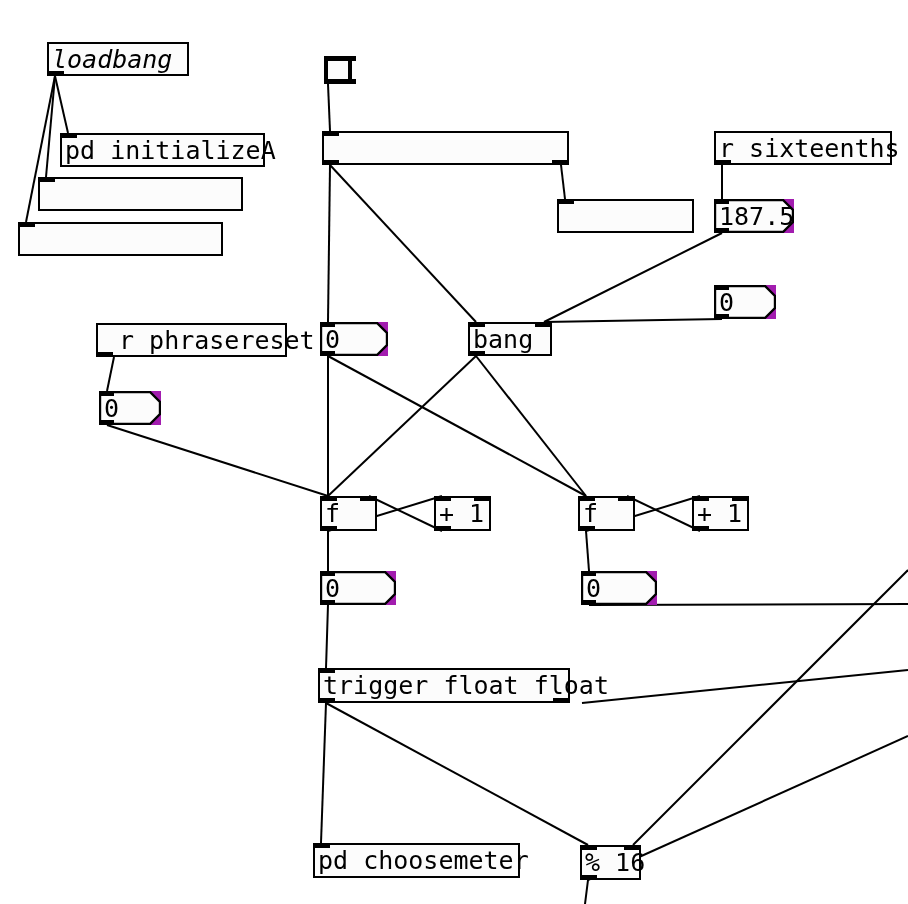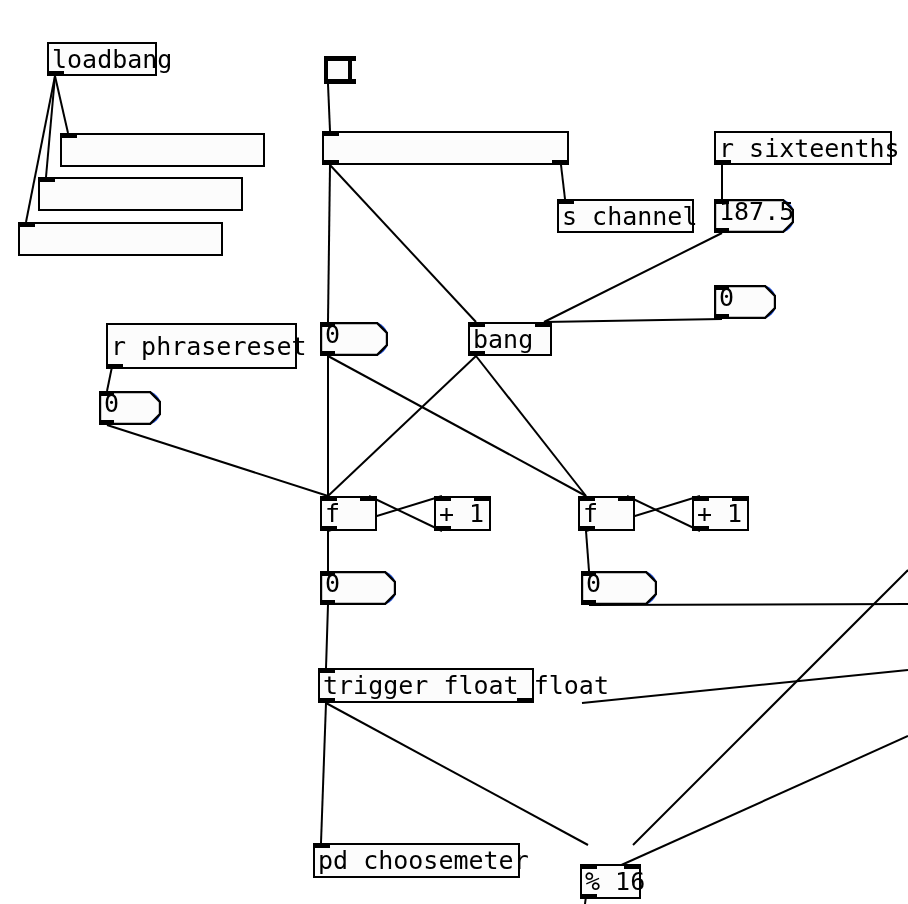--- a/index.html
+++ b/index.html
@@ -39,26 +39,25 @@
     font-size: 25px;
     line-height: 25px;
     color: #000;
     padding: 0 2px 0 3px;
     letter-spacing: 0px;
   }
   
   .pdnum {
     position: absolute;
     box-sizing: border-box;
-    background: #1d4ed8;
+    background: #a21caf;
     z-index: 2;
     display: flex;
-    align-items: flex-start;
+    align-items: center;
     white-space: pre;
-    border-radius: 15px;
   }
   .pdnum .numshape {
     position: absolute;
     left: 0; top: 0;
     width: 100%; height: 100%;
     z-index: 0;
   }
   .pdnum .lbl {
     position: relative;
     z-index: 1;
@@ -119,52 +118,52 @@
       <line x1="328" y1="605" x2="326" y2="668" stroke="#000000" stroke-width="2"></line>
       <line x1="589" y1="605" x2="908" y2="604" stroke="#000000" stroke-width="2"></line>
       <line x1="582" y1="703" x2="908" y2="670" stroke="#000000" stroke-width="2"></line>
       <line x1="326" y1="703" x2="321" y2="843" stroke="#000000" stroke-width="2"></line>
       <line x1="326" y1="703" x2="588" y2="845" stroke="#000000" stroke-width="2"></line>
       <line x1="908" y1="736" x2="588" y2="880" stroke="#000000" stroke-width="2"></line>
       <line x1="908" y1="570" x2="633" y2="845" stroke="#000000" stroke-width="2"></line>
       <line x1="588" y1="880" x2="585" y2="904" stroke="#000000" stroke-width="2"></line>
     </svg>
   <div id="objlayer">
-      <div class="pdbox" style="left: 47px; top: 42px; width: 110px; height: 34px;"><span class="lbl">loadbang</span><div class="nub out" style="width: 15px; left: 0px;"></div></div>
-      <div class="pdbox" style="left: 60px; top: 133px; width: 205px; height: 34px;"><div class="nub in" style="width: 15px; left: 0px;"></div></div>
+      <div class="pdbox" style="left: 47px; top: 42px; width: 142px; height: 34px; font-style: italic;"><span class="lbl">loadbang</span><div class="nub out" style="width: 15px; left: 0px;"></div></div>
+      <div class="pdbox" style="left: 60px; top: 133px; width: 205px; height: 34px;"><span class="lbl">pd initializeA</span><div class="nub in" style="width: 15px; left: 0px;"></div></div>
       <div class="pdbox" style="left: 38px; top: 177px; width: 205px; height: 34px;"><div class="nub in" style="width: 15px; left: 0px;"></div></div>
       <div class="pdbox" style="left: 18px; top: 222px; width: 205px; height: 34px;"><div class="nub in" style="width: 15px; left: 0px;"></div></div>
       <div class="pdtgl" style="left: 324px; top: 56px; width: 28px; height: 28px;">
         <div class="nub in" style="width: 28px; left: 0px;"></div>
         <div class="nub out" style="width: 28px; left: 0px;"></div>
       </div>
       <div class="pdbox" style="left: 322px; top: 131px; width: 247px; height: 34px;"><div class="nub in" style="width: 15px; left: 0px;"></div><div class="nub out" style="width: 15px; left: 0px;"></div><div class="nub out" style="width: 15px; right: 0px;"></div></div>
-      <div class="pdbox" style="left: 557px; top: 199px; width: 137px; height: 34px;"><span class="lbl">s channel</span><div class="nub in" style="width: 15px; left: 0px;"></div></div>
+      <div class="pdbox" style="left: 557px; top: 199px; width: 137px; height: 34px;"><div class="nub in" style="width: 15px; left: 0px;"></div></div>
       <div class="pdbox" style="left: 714px; top: 131px; width: 178px; height: 34px; align-items: center;"><span class="lbl">r sixteenths</span><div class="nub out" style="width: 15px; left: 0px;"></div></div>
       <div class="pdnum" style="left: 714px; top: 199px; width: 80px; height: 34px;"><svg class="numshape" viewBox="0 0 80 34" preserveAspectRatio="none">
           <path d="M1,1 L69,1 L79,11 L79,23 L69,33 L1,33 Z" fill="#fcfcfc" stroke="#000000" stroke-width="2.4"></path>
         </svg><span class="lbl">187.5</span><div class="nub in" style="width: 15px; left: 0px;"></div><div class="nub out" style="width: 15px; left: 0px;"></div></div>
       <div class="pdnum" style="left: 714px; top: 285px; width: 62px; height: 34px;"><svg class="numshape" viewBox="0 0 62 34" preserveAspectRatio="none">
           <path d="M1,1 L51,1 L61,11 L61,23 L51,33 L1,33 Z" fill="#fcfcfc" stroke="#000000" stroke-width="2.4"></path>
         </svg><span class="lbl">0</span><div class="nub in" style="width: 15px; left: 0px;"></div><div class="nub out" style="width: 15px; left: 0px;"></div></div>
-      <div class="pdbox" style="left: 106px; top: 323px; width: 191px; height: 46px;"><span class="lbl">r phrasereset</span><div class="nub out" style="width: 15px; left: 0px;"></div></div>
+      <div class="pdbox" style="left: 96px; top: 323px; width: 191px; height: 34px; padding-left: 18px;"><span class="lbl">r phrasereset</span><div class="nub out" style="width: 15px; left: 0px;"></div></div>
       <div class="pdnum" style="left: 99px; top: 391px; width: 62px; height: 34px;"><svg class="numshape" viewBox="0 0 62 34" preserveAspectRatio="none">
           <path d="M1,1 L51,1 L61,11 L61,23 L51,33 L1,33 Z" fill="#fcfcfc" stroke="#000000" stroke-width="2.4"></path>
         </svg><span class="lbl">0</span><div class="nub in" style="width: 15px; left: 0px;"></div><div class="nub out" style="width: 15px; left: 0px;"></div></div>
       <div class="pdnum" style="left: 320px; top: 322px; width: 68px; height: 34px;"><svg class="numshape" viewBox="0 0 68 34" preserveAspectRatio="none">
           <path d="M1,1 L57,1 L67,11 L67,23 L57,33 L1,33 Z" fill="#fcfcfc" stroke="#000000" stroke-width="2.4"></path>
         </svg><span class="lbl">0</span><div class="nub in" style="width: 15px; left: 0px;"></div><div class="nub out" style="width: 15px; left: 0px;"></div></div>
       <div class="pdbox" style="left: 468px; top: 322px; width: 84px; height: 34px;"><span class="lbl">bang</span><div class="nub in" style="width: 15px; left: 0px;"></div><div class="nub in" style="width: 15px; right: 0px;"></div><div class="nub out" style="width: 15px; left: 0px;"></div></div>
       <div class="pdbox" style="left: 320px; top: 496px; width: 57px; height: 35px;"><span class="lbl">f</span><div class="nub in" style="width: 15px; left: 0px;"></div><div class="nub in" style="width: 15px; right: 0px;"></div><div class="nub out" style="width: 15px; left: 0px;"></div></div>
       <div class="pdbox" style="left: 434px; top: 496px; width: 57px; height: 35px;"><span class="lbl">+ 1</span><div class="nub in" style="width: 15px; left: 0px;"></div><div class="nub in" style="width: 15px; right: 0px;"></div><div class="nub out" style="width: 15px; left: 0px;"></div></div>
       <div class="pdbox" style="left: 578px; top: 496px; width: 57px; height: 35px;"><span class="lbl">f</span><div class="nub in" style="width: 15px; left: 0px;"></div><div class="nub in" style="width: 15px; right: 0px;"></div><div class="nub out" style="width: 15px; left: 0px;"></div></div>
       <div class="pdbox" style="left: 692px; top: 496px; width: 57px; height: 35px;"><span class="lbl">+ 1</span><div class="nub in" style="width: 15px; left: 0px;"></div><div class="nub in" style="width: 15px; right: 0px;"></div><div class="nub out" style="width: 15px; left: 0px;"></div></div>
       <div class="pdnum" style="left: 320px; top: 571px; width: 76px; height: 34px;"><svg class="numshape" viewBox="0 0 76 34" preserveAspectRatio="none">
           <path d="M1,1 L65,1 L75,11 L75,23 L65,33 L1,33 Z" fill="#fcfcfc" stroke="#000000" stroke-width="2.4"></path>
         </svg><span class="lbl">0</span><div class="nub in" style="width: 15px; left: 0px;"></div><div class="nub out" style="width: 15px; left: 0px;"></div></div>
       <div class="pdnum" style="left: 581px; top: 571px; width: 76px; height: 34px;"><svg class="numshape" viewBox="0 0 76 34" preserveAspectRatio="none">
           <path d="M1,1 L65,1 L75,11 L75,23 L65,33 L1,33 Z" fill="#fcfcfc" stroke="#000000" stroke-width="2.4"></path>
         </svg><span class="lbl">0</span><div class="nub in" style="width: 15px; left: 0px;"></div><div class="nub out" style="width: 15px; left: 0px;"></div></div>
-      <div class="pdbox" style="left: 318px; top: 668px; width: 216px; height: 35px;"><span class="lbl">trigger float float</span><div class="nub in" style="width: 15px; left: 0px;"></div><div class="nub out" style="width: 15px; left: 0px;"></div><div class="nub out" style="width: 15px; right: 0px;"></div></div>
+      <div class="pdbox" style="left: 318px; top: 668px; width: 252px; height: 35px;"><span class="lbl">trigger float float</span><div class="nub in" style="width: 15px; left: 0px;"></div><div class="nub out" style="width: 15px; left: 0px;"></div><div class="nub out" style="width: 15px; right: 0px;"></div></div>
       <div class="pdbox" style="left: 313px; top: 843px; width: 207px; height: 35px;"><span class="lbl">pd choosemeter</span><div class="nub in" style="width: 15px; left: 0px;"></div></div>
-      <div class="pdbox" style="left: 580px; top: 845px; width: 61px; height: 35px; margin-top: 19px;"><span class="lbl">% 16</span><div class="nub in" style="width: 15px; left: 0px;"></div><div class="nub in" style="width: 15px; right: 0px;"></div><div class="nub out" style="width: 15px; left: 0px;"></div></div>
+      <div class="pdbox" style="left: 580px; top: 845px; width: 61px; height: 35px;"><span class="lbl">% 16</span><div class="nub in" style="width: 15px; left: 0px;"></div><div class="nub in" style="width: 15px; right: 0px;"></div><div class="nub out" style="width: 15px; left: 0px;"></div></div>
     </div>
 </div>
 
 </body></html>

